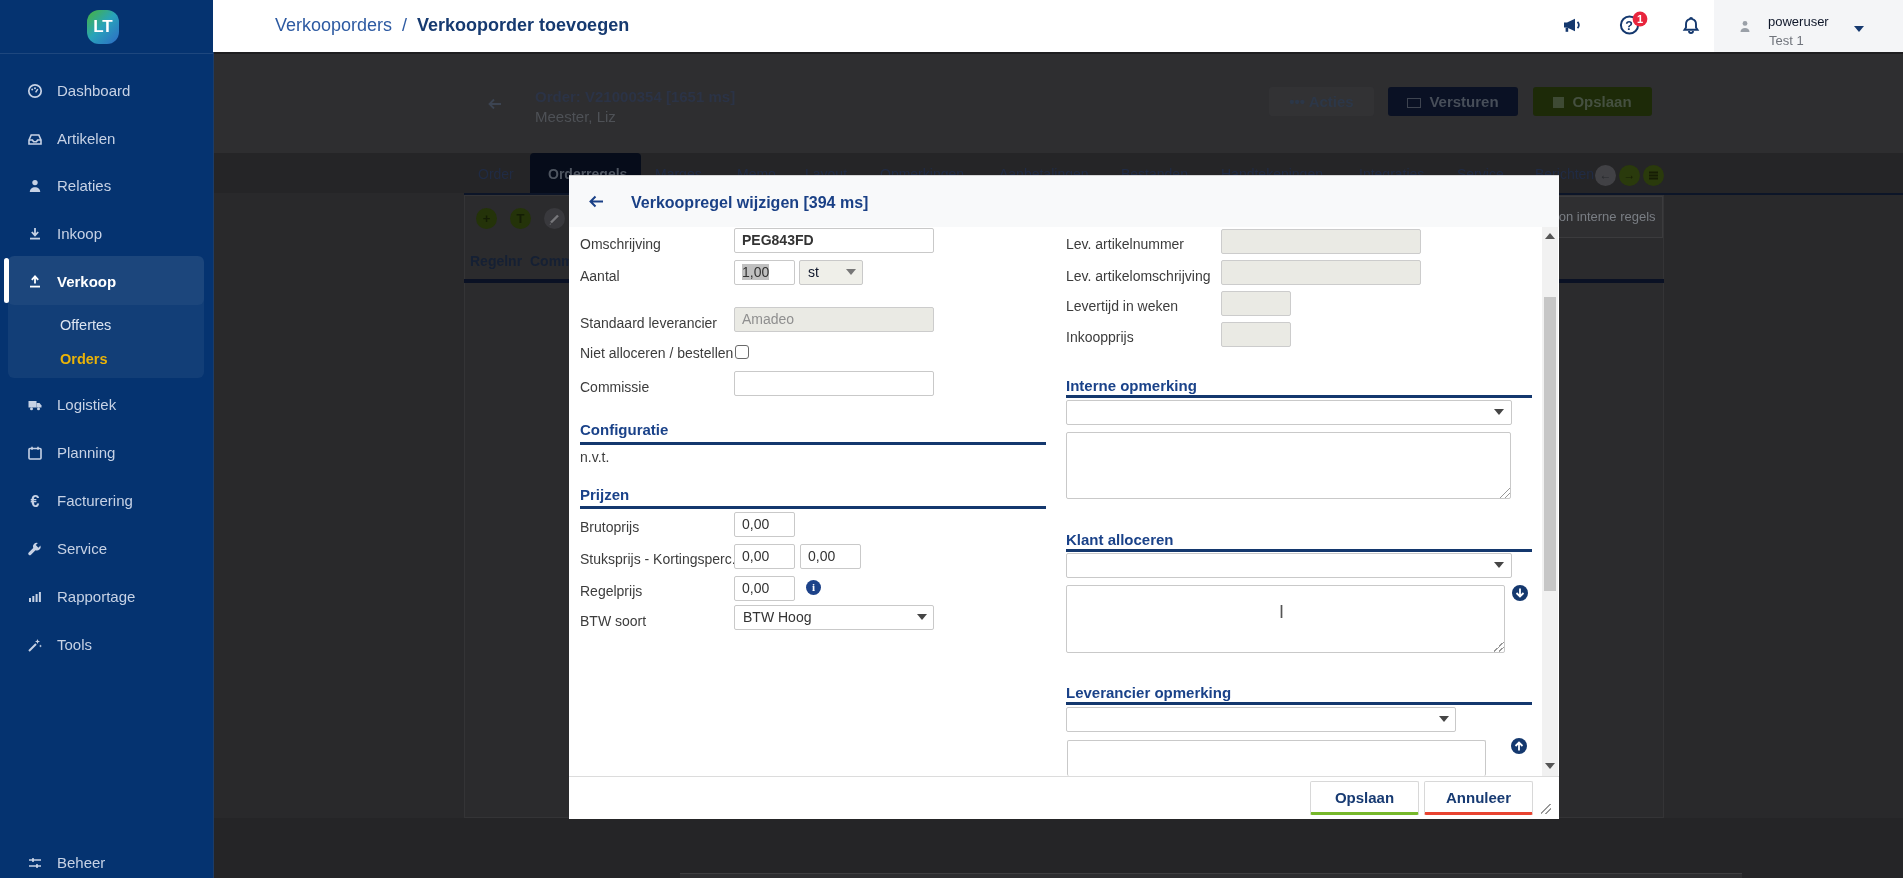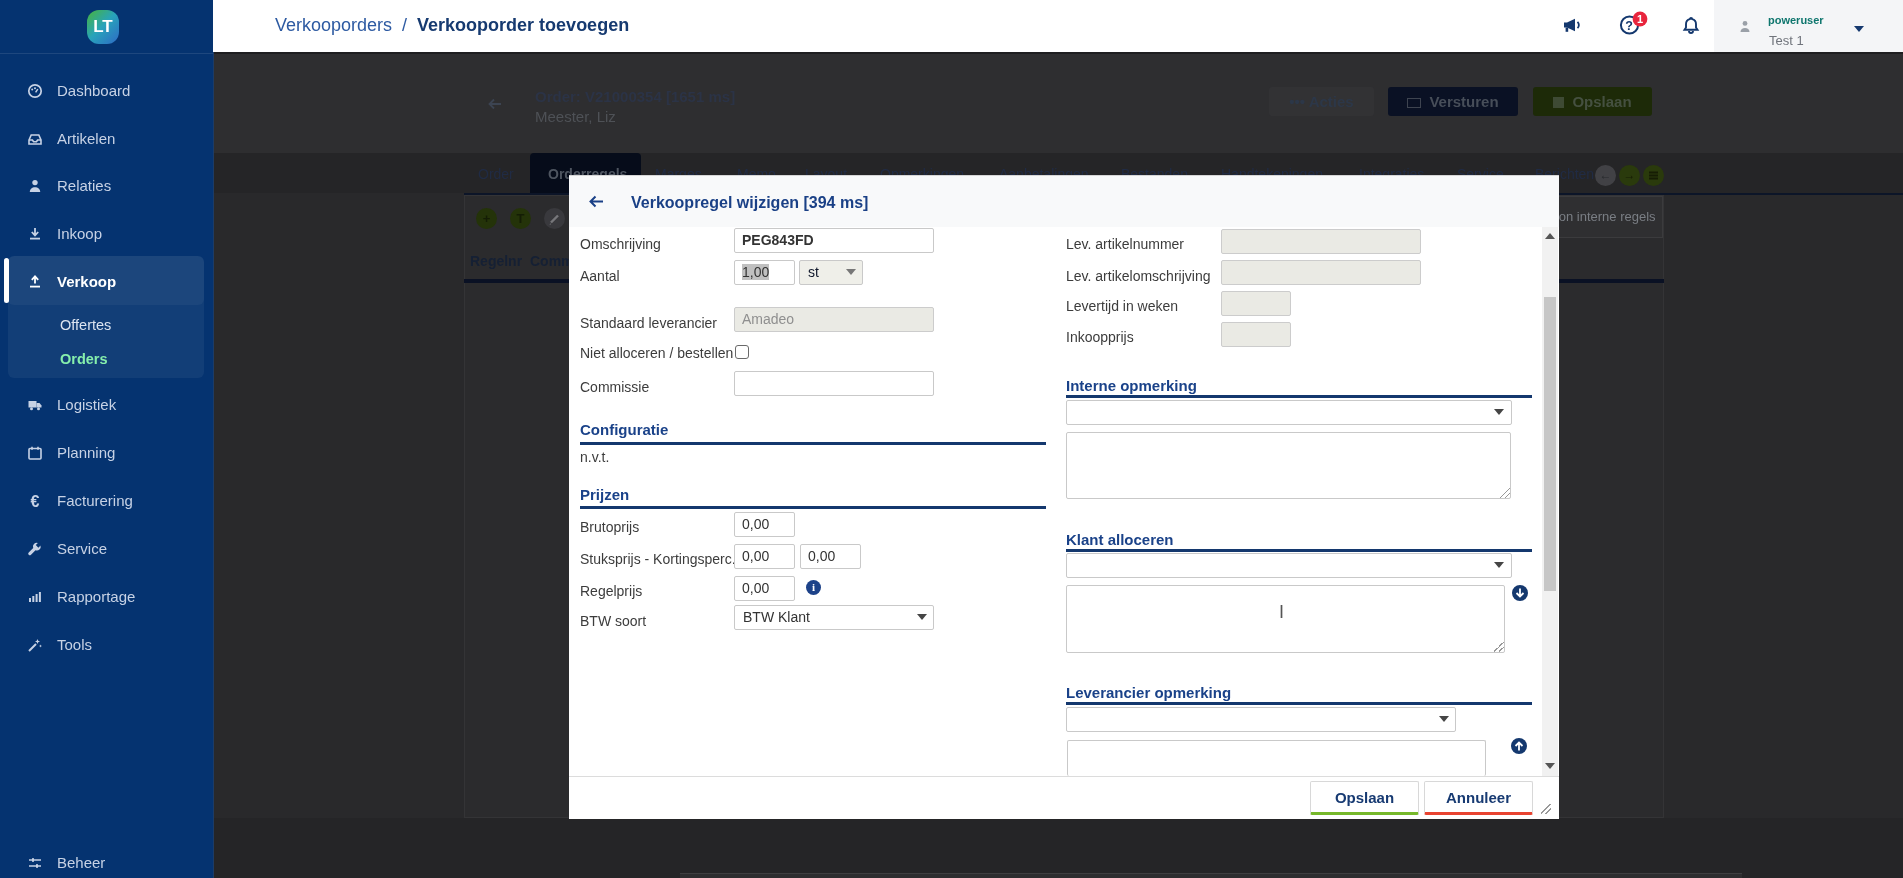--- a/index.html
+++ b/index.html
@@ -13,27 +13,27 @@
   color:#fff; font-weight:bold; font-size:17px; text-align:center; line-height:34px; }
 .mi { left:0; width:213px; height:20px; color:#c7d2e5; font-size:15px; }
 .mi .ic { position:absolute; left:27px; top:2px; width:16px; height:16px; }
 .mi .tx { position:absolute; left:57px; top:1px; }
 .mi.sel { color:#fff; font-weight:bold; }
 #selblk { left:8px; top:256px; width:196px; height:122px; background:rgba(255,255,255,0.055); border-radius:6px; }
 #selrow { left:8px; top:256px; width:196px; height:49px; background:rgba(255,255,255,0.045); border-radius:6px; }
 #selbar { left:4px; top:258px; width:5px; height:45px; background:#fff; border-radius:3px; }
 .smi { left:0; width:213px; height:18px; color:#dde5f1; font-size:14.5px; }
 .smi .tx { position:absolute; left:60px; top:0; }
-.smi.sel { color:#86efac; font-weight:bold; }
+.smi.sel { color:#eab308; font-weight:bold; }
 
 #tb { left:213px; top:0; width:1690px; height:52px; background:#fff;padding-left:24px; }
 #bc { left:62px; top:15px; font-size:18px; color:#2d5aa2; }
 #bc b { color:#163a70; }
 #userbox { left:1501px; top:0; width:189px; height:52px; background:#f4f5f7; }
-#uname { left:54px; top:14px; font-size:11px; font-weight:bold; color:#0f766e; }
+#uname { left:54px; top:14px; font-size:13px; font-weight:normal; color:#0f172a; }
 #usub { left:55px; top:33px; font-size:13px; color:#70747c; }
 #ucaret { left:140px; top:26px; width:0; height:0; border-left:5px solid transparent; border-right:5px solid transparent; border-top:6px solid #16396f; }
 
 #ct { left:213px; top:52px; width:1690px; height:826px; background:#29292b; overflow:hidden; }
 #hdrstrip { left:0; top:0; width:1690px; height:101px; background:#2e2e30; }
 #tabstrip { left:0; top:101px; width:1690px; height:40px; background:#252527; }
 #botdark { left:0; top:766px; width:1690px; height:60px; background:#252527; }
 #ct .hl { left:0; top:0; width:1690px; height:2px; background:#1e1e20; }
 #ct .vl { left:0; top:0; width:1px; height:826px; background:#1d3c66; }
 #ordt { left:322px; top:36px; font-size:15px; font-weight:bold; color:#2b3346; }
@@ -290,21 +290,21 @@
   <div class="mun abs" style="left:11px;top:330px;width:466px;"></div>
   <div class="lbl abs" style="left:11px;top:343px">Brutoprijs</div>
   <div class="inp abs" style="left:165px;top:336px;width:61px;">0,00</div>
   <div class="lbl abs" style="left:11px;top:375px">Stuksprijs - Kortingsperc.</div>
   <div class="inp abs" style="left:165px;top:368px;width:61px;">0,00</div>
   <div class="inp abs" style="left:231px;top:368px;width:61px;">0,00</div>
   <div class="lbl abs" style="left:11px;top:407px">Regelprijs</div>
   <div class="inp abs" style="left:165px;top:400px;width:61px;">0,00</div>
   <div class="abs" style="left:237px;top:404px;width:15px;height:15px;border-radius:50%;background:#1d4289;color:#fff;font-size:11px;font-weight:bold;text-align:center;line-height:15px;font-family:'Liberation Serif',serif;">i</div>
   <div class="lbl abs" style="left:11px;top:437px">BTW soort</div>
-  <div class="sel2 abs" style="left:165px;top:429px;width:200px;">BTW Klant</div>
+  <div class="sel2 abs" style="left:165px;top:429px;width:200px;">BTW Hoog</div>
   <div class="caret abs" style="left:348px;top:438px"></div>
 
   <div class="lbl abs" style="left:497px;top:60px">Lev. artikelnummer</div>
   <div class="inp dis abs" style="left:652px;top:53px;width:200px;"></div>
   <div class="lbl abs" style="left:497px;top:92px">Lev. artikelomschrijving</div>
   <div class="inp dis abs" style="left:652px;top:84px;width:200px;"></div>
   <div class="lbl abs" style="left:497px;top:122px">Levertijd in weken</div>
   <div class="inp dis abs" style="left:652px;top:115px;width:70px;"></div>
   <div class="lbl abs" style="left:497px;top:153px">Inkoopprijs</div>
   <div class="inp dis abs" style="left:652px;top:146px;width:70px;"></div>

